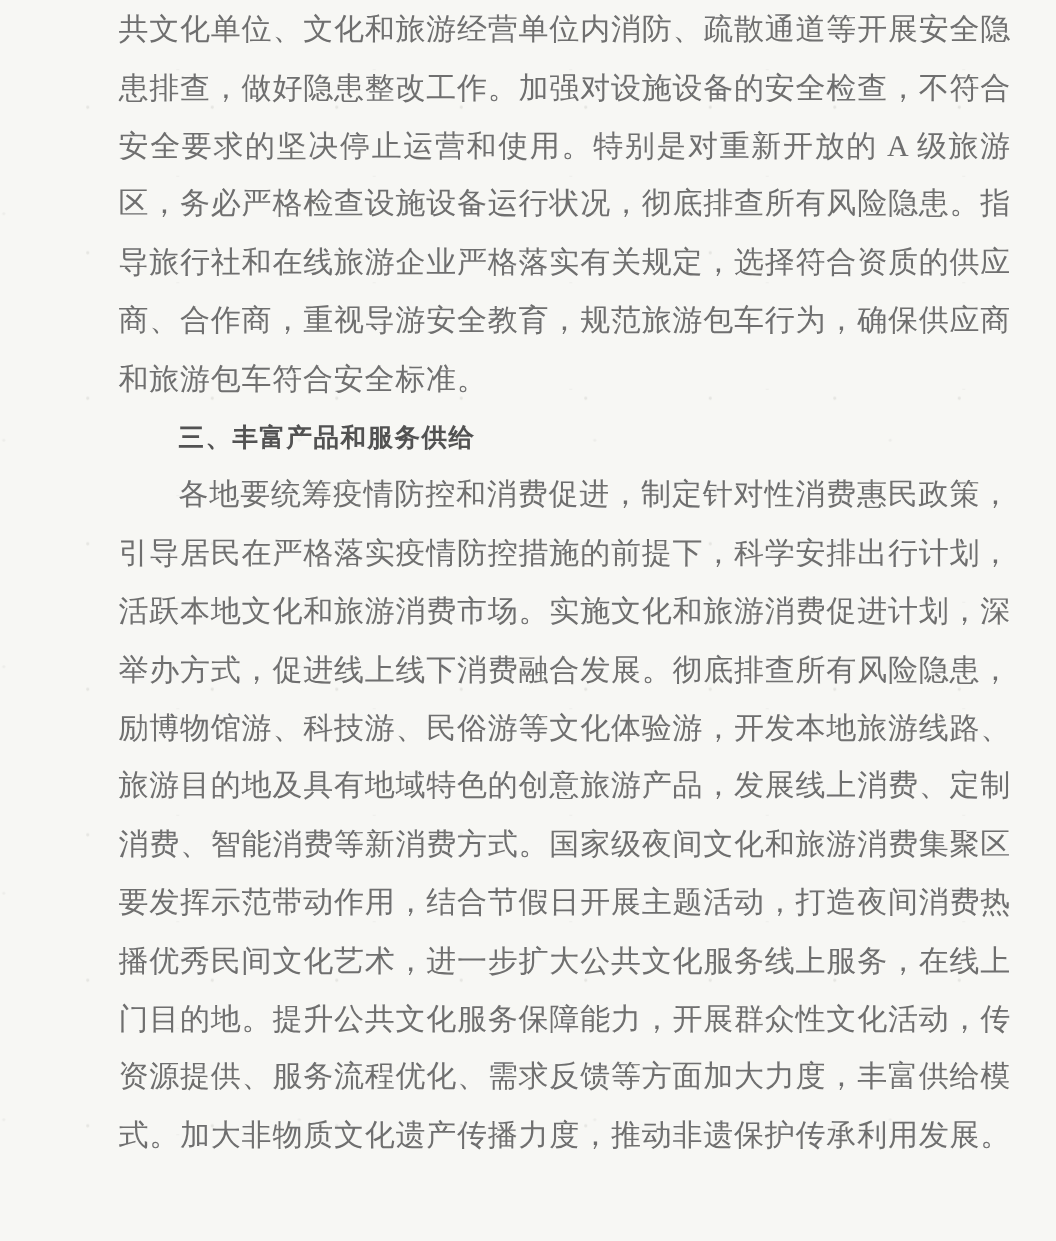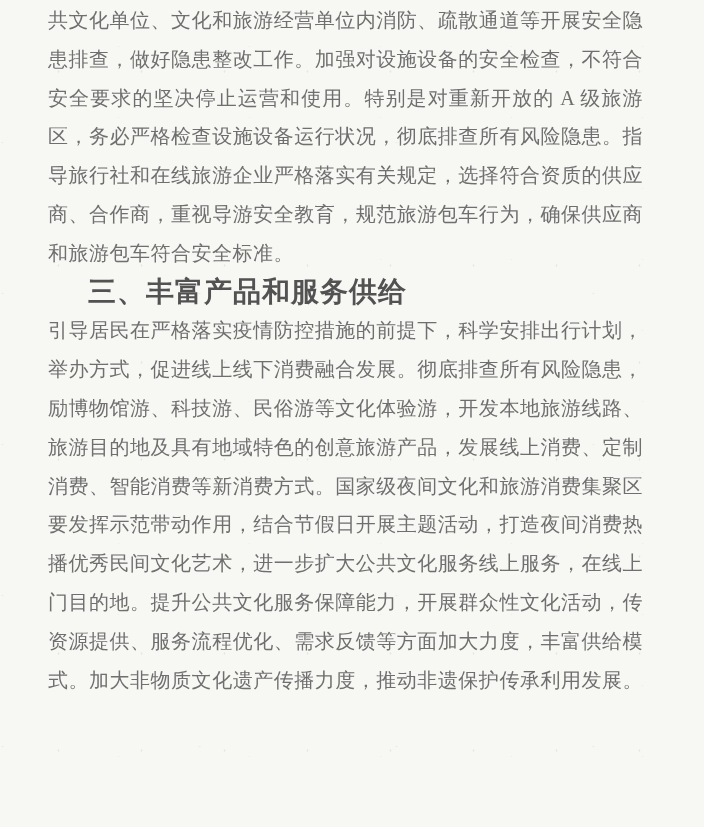--- a/index.html
+++ b/index.html
@@ -12,21 +12,21 @@
     width: 704px; height: 827px;
     overflow: hidden;
   }
   body {
     background: var(--background);
     font-family: "Liberation Serif", serif;
   }
   .scan-page {
     position: relative;
     width: 704px; height: 813px;
-    padding: 1px 46px 0 48px;
+    padding: 1px 46px 0 79px;
     background-color: var(--background);
     
     background-image:
       radial-gradient(rgba(140,140,132,0.16) 0.7px, transparent 1.2px),
       radial-gradient(rgba(150,150,142,0.10) 0.6px, transparent 1.1px),
       radial-gradient(rgba(120,120,115,0.08) 0.8px, transparent 1.4px);
     background-size: 83px 97px, 131px 71px, 197px 151px;
     background-position: 17px 23px, 53px 11px, 101px 67px;
   }
   .line {
@@ -42,21 +42,21 @@
     text-align: justify;
     text-align-last: justify;
     text-justify: inter-character;
     overflow: hidden;
     height: 38.8px;
   }
   .line.indent { text-indent: 40px; }
   .line.heading {
     font-family: "Liberation Sans", sans-serif;
     font-weight: 700;
-    font-size: 28px;
+    font-size: 17px;
     letter-spacing: 1px;
     color: var(--heading-text);
     text-indent: 40px;
   }
 </style>
 </head>
 <body>
 
 <div class="scan-page">
 
@@ -66,21 +66,23 @@
     <div class="line fill">安全要求的坚决停止运营和使用。特别是对重新开放的 A 级旅游景</div>
     <div class="line fill">区，务必严格检查设施设备运行状况，彻底排查所有风险隐患。指</div>
     <div class="line fill">导旅行社和在线旅游企业严格落实有关规定，选择符合资质的供应</div>
     <div class="line fill">商、合作商，重视导游安全教育，规范旅游包车行为，确保供应商</div>
     <div class="line">和旅游包车符合安全标准。</div>
   </div>
 
   <div class="line heading">三、丰富产品和服务供给</div>
 
   <div>
+    <div class="line fill indent">各地要统筹疫情防控和消费促进，制定针对性消费惠民政策，</div>
     <div class="line fill">引导居民在严格落实疫情防控措施的前提下，科学安排出行计划，</div>
+    <div class="line fill">活跃本地文化和旅游消费市场。实施文化和旅游消费促进计划，深</div>
     <div class="line fill">举办方式，促进线上线下消费融合发展。彻底排查所有风险隐患，鼓</div>
     <div class="line fill">励博物馆游、科技游、民俗游等文化体验游，开发本地旅游线路、</div>
     <div class="line fill">旅游目的地及具有地域特色的创意旅游产品，发展线上消费、定制</div>
     <div class="line fill">消费、智能消费等新消费方式。国家级夜间文化和旅游消费集聚区</div>
     <div class="line fill">要发挥示范带动作用，结合节假日开展主题活动，打造夜间消费热</div>
     <div class="line fill">播优秀民间文化艺术，进一步扩大公共文化服务线上服务，在线上</div>
     <div class="line fill">门目的地。提升公共文化服务保障能力，开展群众性文化活动，传</div>
     <div class="line fill">资源提供、服务流程优化、需求反馈等方面加大力度，丰富供给模</div>
     <div class="line fill">式。加大非物质文化遗产传播力度，推动非遗保护传承利用发展。</div>
   </div>

